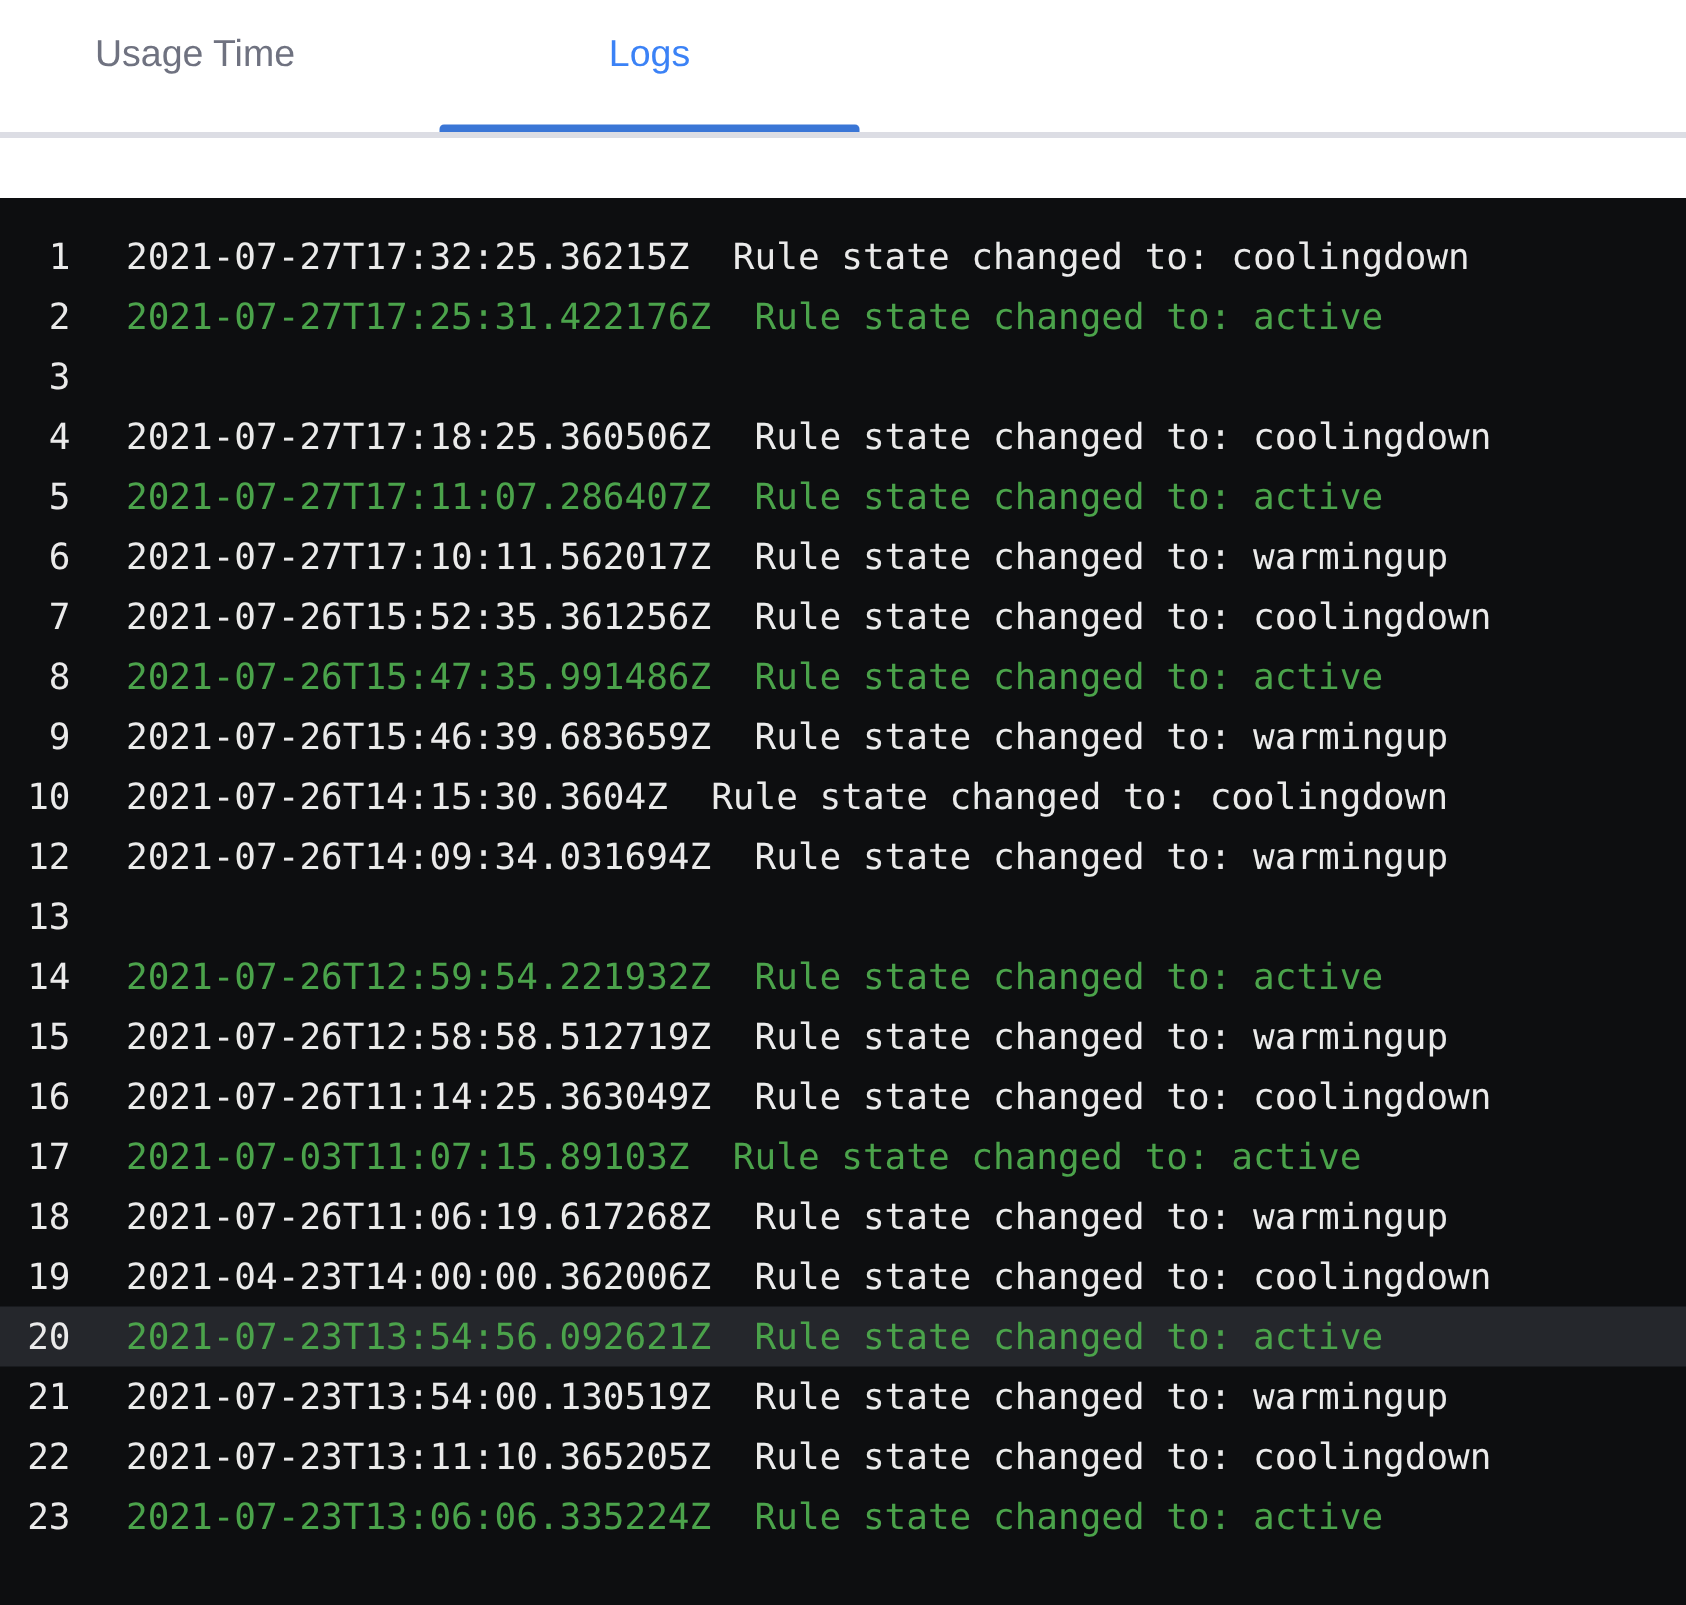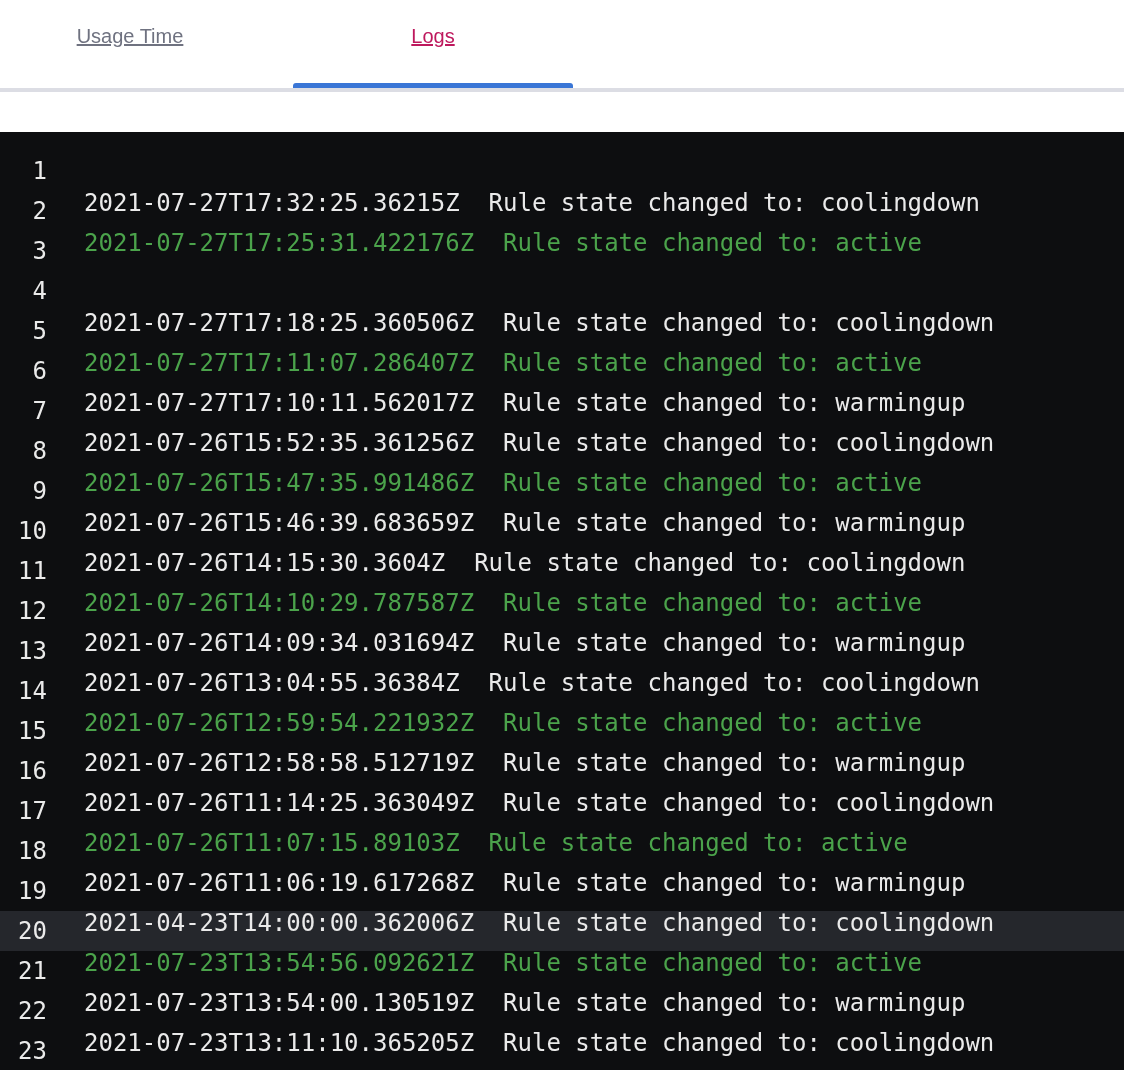--- a/index.html
+++ b/index.html
@@ -13,28 +13,27 @@
   .tabbar {
     position: relative;
     width: 100%; height: 88px;
     background: #ffffff;
     display: flex;
   }
   .tab {
     height: 88px;
     padding-top: 21px;
     text-align: center;
-    font-size: 20px;
+    font-size: 25px;
     line-height: 30px;
     cursor: pointer;
     user-select: none;
-    text-decoration: underline;
   }
   .tab-inactive { width: 260px; color: #6f7280; }
-  .tab-active   { width: 280px; margin-left: 33px; color: #be185d; }
+  .tab-active   { width: 280px; margin-left: 33px; color: #3b82f6; }
   .tab-indicator {
     position: absolute;
     left: 293px; bottom: 0;
     width: 280px; height: 5px;
     background: #3a76d6;
     border-radius: 3px 3px 0 0;
   }
   .divider {
     width: 100%; height: 4px;
     background: #dcdde4;
@@ -59,21 +58,20 @@
   .log-row.highlight { background: #25272c; }
   .line-num {
     flex: none;
     width: 47px;
     text-align: right;
     color: #eaeaea;
   }
   .line-content {
     padding-left: 37px;
     color: #eaeaea;
-    margin-top: 32px;
   }
   .log-row.green .line-content { color: #4ba34b; text-align: center; }
 </style>
 </head>
 <body>
 
 <div class="tabbar">
   <div class="tab tab-inactive">
     <span>Usage Time</span>
   </div>
@@ -119,47 +117,42 @@
     <span class="line-content">2021-07-26T15:47:35.991486Z  Rule state changed to: active</span>
   </div>
       <div class="log-row">
     <span class="line-num">9</span>
     <span class="line-content">2021-07-26T15:46:39.683659Z  Rule state changed to: warmingup</span>
   </div>
       <div class="log-row">
     <span class="line-num">10</span>
     <span class="line-content">2021-07-26T14:15:30.3604Z  Rule state changed to: coolingdown</span>
   </div>
-      <div class="log-row green">
-    <span class="line-num">11</span>
-    <span class="line-content">2021-07-26T14:10:29.787587Z  Rule state changed to: active</span>
-  </div>
       <div class="log-row">
     <span class="line-num">12</span>
     <span class="line-content">2021-07-26T14:09:34.031694Z  Rule state changed to: warmingup</span>
   </div>
       <div class="log-row">
     <span class="line-num">13</span>
-    <span class="line-content">2021-07-26T13:04:55.36384Z  Rule state changed to: coolingdown</span>
   </div>
       <div class="log-row green">
     <span class="line-num">14</span>
     <span class="line-content">2021-07-26T12:59:54.221932Z  Rule state changed to: active</span>
   </div>
       <div class="log-row">
     <span class="line-num">15</span>
     <span class="line-content">2021-07-26T12:58:58.512719Z  Rule state changed to: warmingup</span>
   </div>
       <div class="log-row">
     <span class="line-num">16</span>
     <span class="line-content">2021-07-26T11:14:25.363049Z  Rule state changed to: coolingdown</span>
   </div>
       <div class="log-row green">
     <span class="line-num">17</span>
-    <span class="line-content">2021-07-26T11:07:15.89103Z  Rule state changed to: active</span>
+    <span class="line-content">2021-07-03T11:07:15.89103Z  Rule state changed to: active</span>
   </div>
       <div class="log-row">
     <span class="line-num">18</span>
     <span class="line-content">2021-07-26T11:06:19.617268Z  Rule state changed to: warmingup</span>
   </div>
       <div class="log-row">
     <span class="line-num">19</span>
     <span class="line-content">2021-04-23T14:00:00.362006Z  Rule state changed to: coolingdown</span>
   </div>
       <div class="log-row highlight green">

